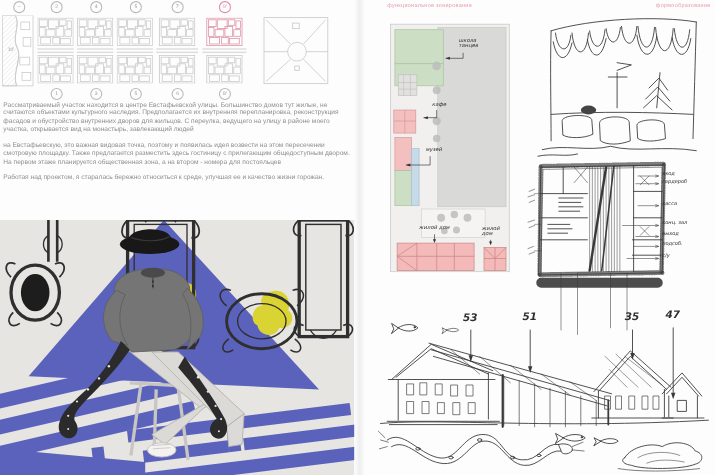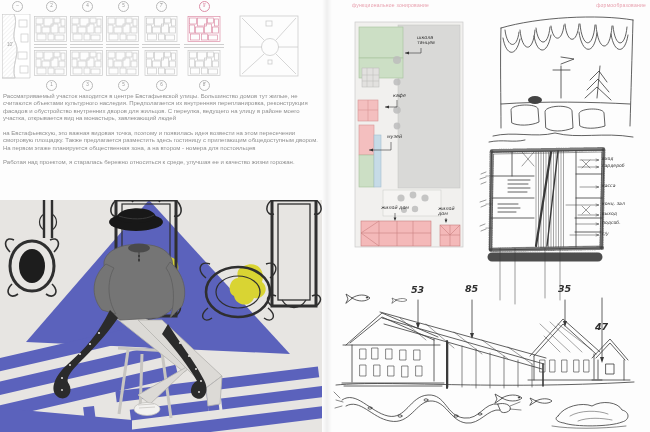--- a/index.html
+++ b/index.html
@@ -385,21 +385,21 @@
       </svg>
       <span class="abs hand anno" style="left:124px;top:10px;">вход</span>
       <span class="abs hand anno" style="left:124px;top:17px;">гардероб</span>
       <span class="abs hand anno" style="left:124px;top:37px;">касса</span>
       <span class="abs hand anno" style="left:124px;top:55px;">конц. зал</span>
       <span class="abs hand anno" style="left:124px;top:65px;">выход</span>
       <span class="abs hand anno" style="left:124px;top:74px;">подсоб.</span>
       <span class="abs hand anno" style="left:124px;top:85px;">с/у</span>
     </div>
 
-    <div class="abs" style="left:0;top:248px;width:310px;height:184px;">
+    <div class="abs" style="left:10px;top:248px;width:310px;height:184px;">
       <svg width="310" height="184" viewBox="0 0 310 184">
         <g fill="none" stroke="#3a3a3a" stroke-width="0.8" stroke-linecap="round">
 
           <path d="M170,0 V52 M185,0 V56 M215,0 V50 M230,0 V52" stroke-width="0.5"></path>
 
           <path d="M88,52 V78 M142,52 V88 M235,52 V76 M272,50 V112"></path>
           <polygon points="88,81 86,75 90,75" fill="#3a3a3a" stroke="none"></polygon>
           <polygon points="142,91 140,85 144,85" fill="#3a3a3a" stroke="none"></polygon>
           <polygon points="235,79 233,73 237,73" fill="#3a3a3a" stroke="none"></polygon>
           <polygon points="272,115 270,109 274,109" fill="#3a3a3a" stroke="none"></polygon>
@@ -442,18 +442,18 @@
           <path d="M172,150 C178,146 188,146 192,150 C188,154 178,154 172,150 Z M172,150 L165,146 L167,151 L165,155 Z"></path>
           <circle cx="189" cy="149.5" r="0.7" fill="#3a3a3a"></circle>
           <path d="M206,153 C211,150 219,150 222,153 C219,156 211,156 206,153 Z M206,153 L200,150 L202,153.5 L200,157 Z"></path>
 
           <path d="M228,168 C234,158 252,154 262,158 C272,152 288,154 292,162 C300,164 300,172 292,174 C280,179 244,179 234,175 C226,174 224,170 228,168 Z"></path>
           <path d="M240,168 C250,162 268,162 278,166 M248,173 C258,169 272,170 282,172" stroke-width="0.5"></path>
           <path d="M222,178 C240,181 270,181 296,178" stroke-width="0.6"></path>
         </g>
       </svg>
       <span class="abs hand house-num" style="left:81px;top:36px;">53</span>
-      <span class="abs hand house-num" style="left:135px;top:35px;">85</span>
+      <span class="abs hand house-num" style="left:135px;top:35px;">51</span>
       <span class="abs hand house-num" style="left:228px;top:35px;">35</span>
-      <span class="abs hand house-num" style="left:265px;top:33px;margin-top:40px;">47</span>
+      <span class="abs hand house-num" style="left:265px;top:33px;">47</span>
     </div>
   </div>
 </div>
 
 </body></html>

